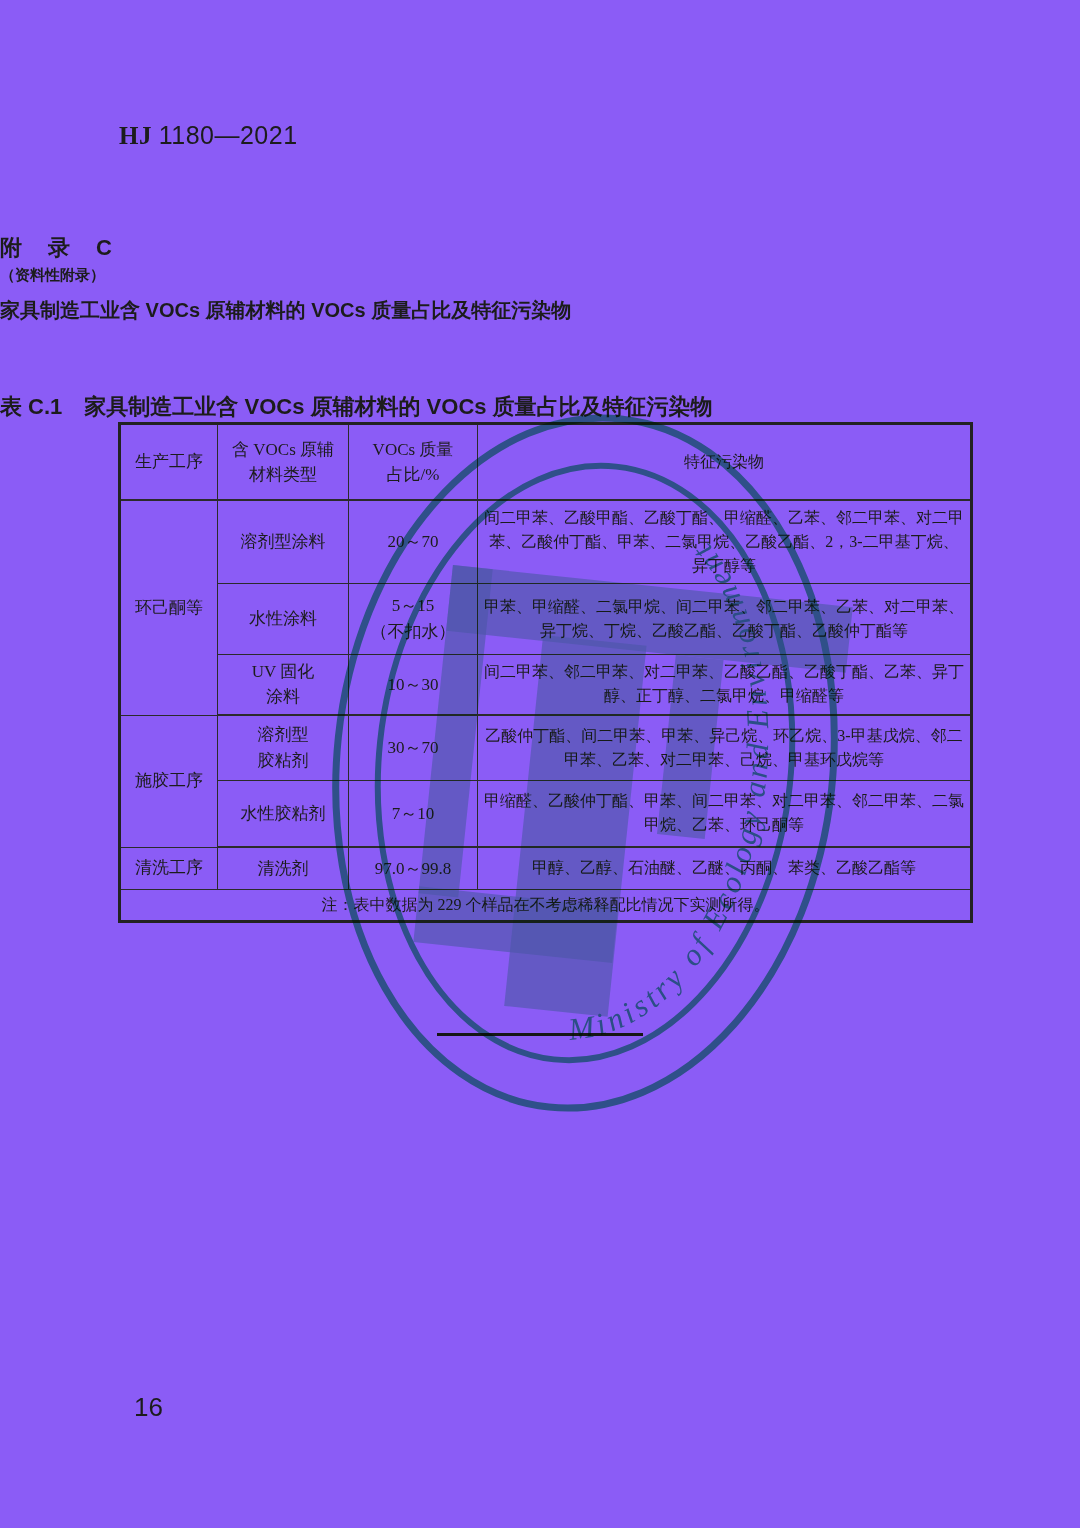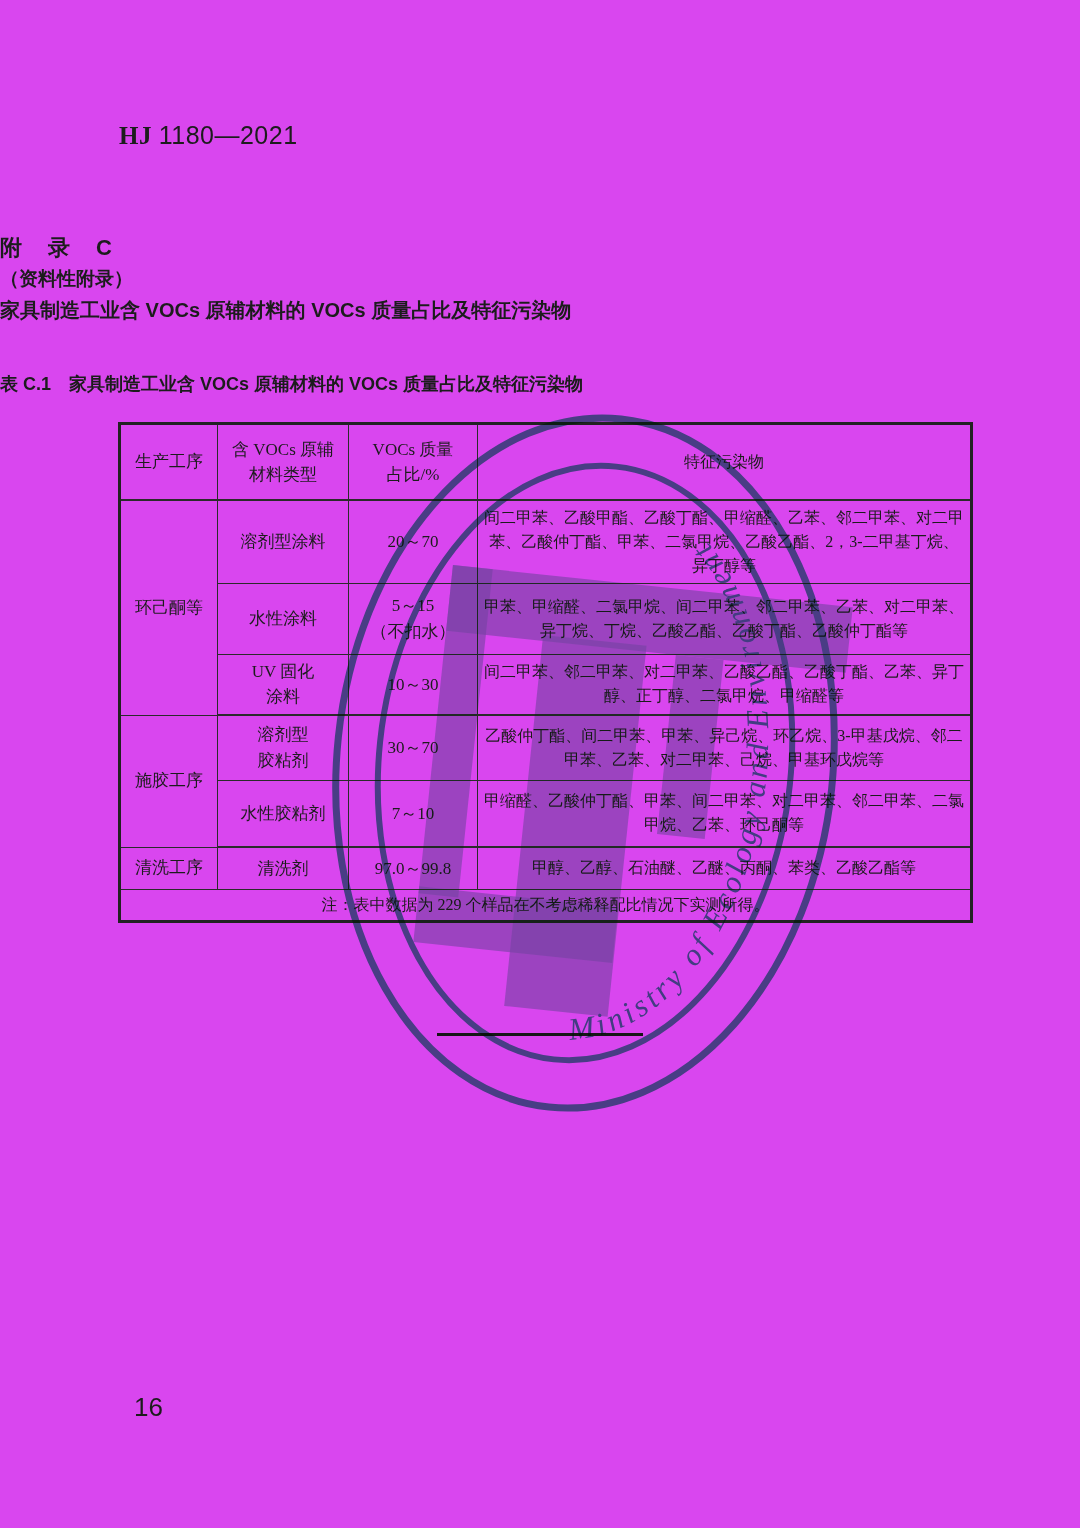--- a/index.html
+++ b/index.html
@@ -1,29 +1,29 @@
 <!DOCTYPE html>
 <html><head>
 <meta charset="utf-8">
 <style>
   html,body{margin:0;padding:0;background:#e8e8e8;}
   .page{
     position:relative;width:1080px;height:1528px;margin:0 auto;
-    background:#d946ef;overflow:hidden;
+    background:#8b5cf6;overflow:hidden;
     font-family:"Liberation Serif","DejaVu Serif",serif;color:#1c1c1c;
   }
   .std-code{position:absolute;left:119px;top:121px;font-size:25px;letter-spacing:.5px;}
   .std-code .hj{font-weight:bold;font-family:"Liberation Serif",serif;}
   .std-code .num{font-family:"Liberation Sans","DejaVu Sans",sans-serif;font-weight:400;}
   .center{position:absolute;left:0;width:100%;
     font-family:"Liberation Sans","DejaVu Sans",sans-serif;font-weight:bold;}
   .t1{top:233px;font-size:22px;letter-spacing:2px;}
-  .t2{top:266px;font-size:19px;}
+  .t2{top:266px;font-size:15px;}
   .t3{top:297px;font-size:20px;}
-  .tbl-caption{top:372px;font-size:18px;}
+  .tbl-caption{top:392px;font-size:22px;}
   table.main{
     position:absolute;left:118px;top:422px;width:850px;
     border-collapse:collapse;table-layout:fixed;
     font-size:17px;
   }
   table.main td{
     border:1.5px solid #2b2b2b;text-align:center;vertical-align:middle;
     padding:2px 4px;line-height:1.5;
   }
   table.main{border:3px solid #222;}

